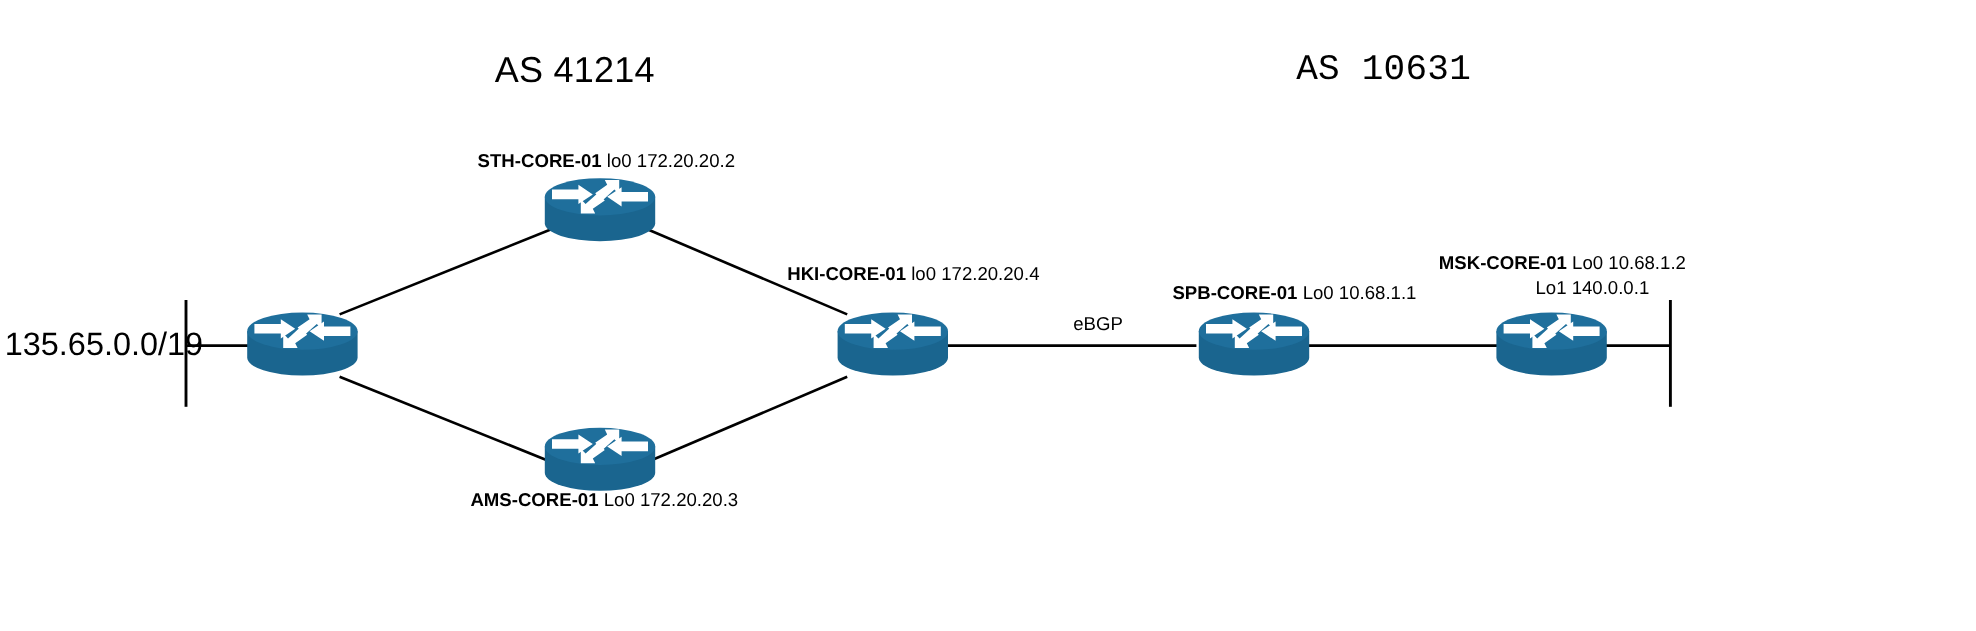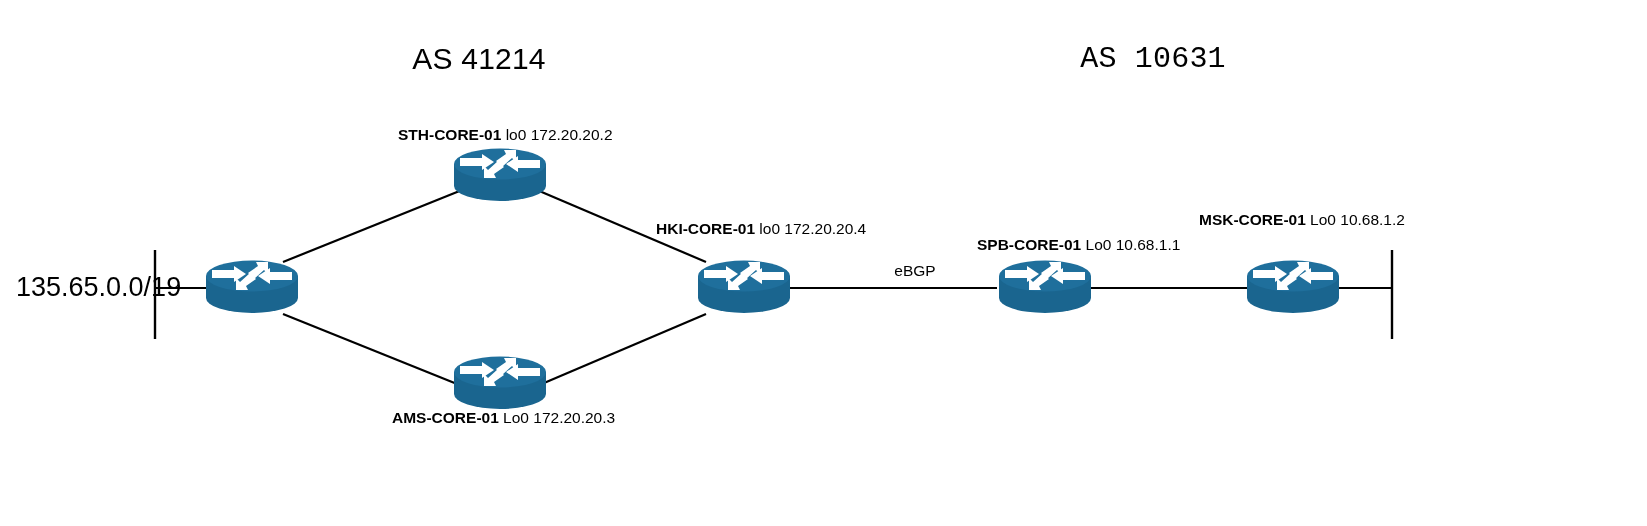--- a/index.html
+++ b/index.html
@@ -84,21 +84,21 @@
     <line x1="1090" y1="288" x2="1248" y2="288" stroke="#000000" stroke-width="2.2"></line>
 
     <line x1="1338" y1="288" x2="1392" y2="288" stroke="#000000" stroke-width="2.2"></line>
 
     <line x1="1392" y1="250" x2="1392" y2="339" stroke="#000000" stroke-width="2.4"></line>
   </svg>
 
   <div class="as-title lbl-center" style="left:479px; top:42px;">AS 41214</div>
   <div class="as-title lbl-center" style="left:1153px; top:42px;font-family:Liberation Mono, monospace;">AS 10631</div>
 
-  <div class="net-label" style="left:16px; top:272px;text-align:center;">135.65.0.0/19</div>
+  <div class="net-label" style="left:4px; top:272px;text-align:center;">135.65.0.0/19</div>
 
   <div class="link-label lbl-center" style="left:915px; top:262px;">eBGP</div>
 
 
   <div class="node-label" style="left:398px; top:124px;">
     <div><b>STH-CORE-01</b><span> lo0 172.20.20.2</span></div>
   </div>
 
   <div class="node-label" style="left:392px; top:407px;">
     <div><b>AMS-CORE-01</b><span> Lo0 172.20.20.3</span></div>
@@ -107,20 +107,21 @@
   <div class="node-label" style="left:656px; top:218px;">
     <div><b>HKI-CORE-01</b><span> lo0 172.20.20.4</span></div>
   </div>
 
   <div class="node-label" style="left:977px; top:234px;">
     <div><b>SPB-CORE-01</b><span> Lo0 10.68.1.1</span></div>
   </div>
 
   <div class="node-label" style="left:1199px; top:209px;text-align:center;">
     <div><b>MSK-CORE-01</b><span> Lo0 10.68.1.2</span></div>
+    <div style="padding-left:50px;"><span>Lo1 140.0.0.1</span></div>
   </div>
 
   <div class="router" style="left:204px; top:254px;">
     <svg viewBox="0 0 96 60" width="96" height="60">
       <path d="M2,22 L2,44 a46,15 0 0 0 92,0 L94,22 Z" fill="#1a658f"></path>
       <ellipse cx="48" cy="22" rx="46" ry="15.5" fill="#1f6f9c"></ellipse>
       <g fill="#ffffff">
         <path d="M8,16 L30,16 L30,12 L42,20 L30,28 L30,24 L8,24 Z"></path>
         <path d="M88,26 L66,26 L66,30 L54,22 L66,14 L66,18 L88,18 Z"></path>
         <path d="M52,8 L64,8 L64,20 L60,16 L50,25 L44,19 L54,12 Z"></path>

